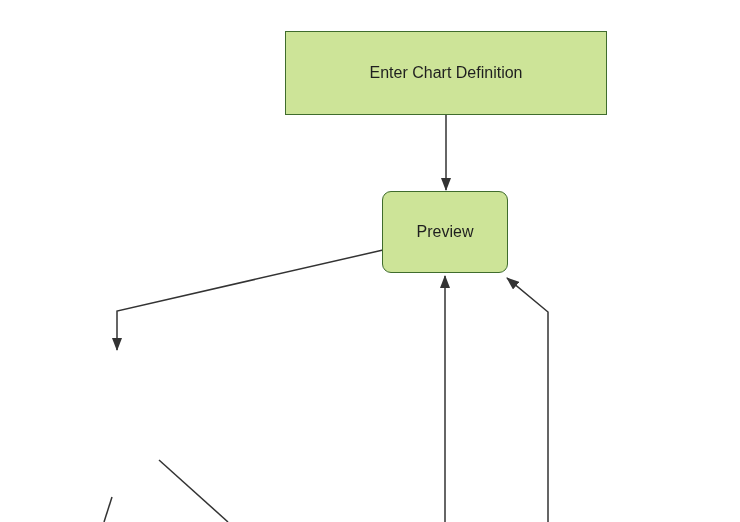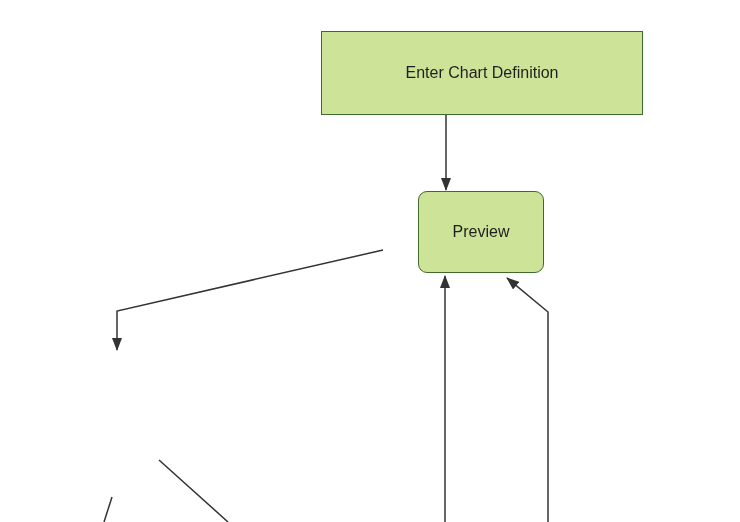--- a/index.html
+++ b/index.html
@@ -35,21 +35,20 @@
   .node {
     position: absolute;
     display: flex;
     align-items: center;
     justify-content: center;
     background: var(--node-fill);
     border: 1.5px solid var(--node-border);
     color: var(--label);
     font-size: 16px;
     text-align: center;
-    margin-left: 36px;
   }
   .node-rect {
     left: 285px; top: 31px;
     width: 322px; height: 84px;
   }
   .node-rounded {
     left: 382px; top: 191px;
     width: 126px; height: 82px;
     border-radius: 9px;
   }

